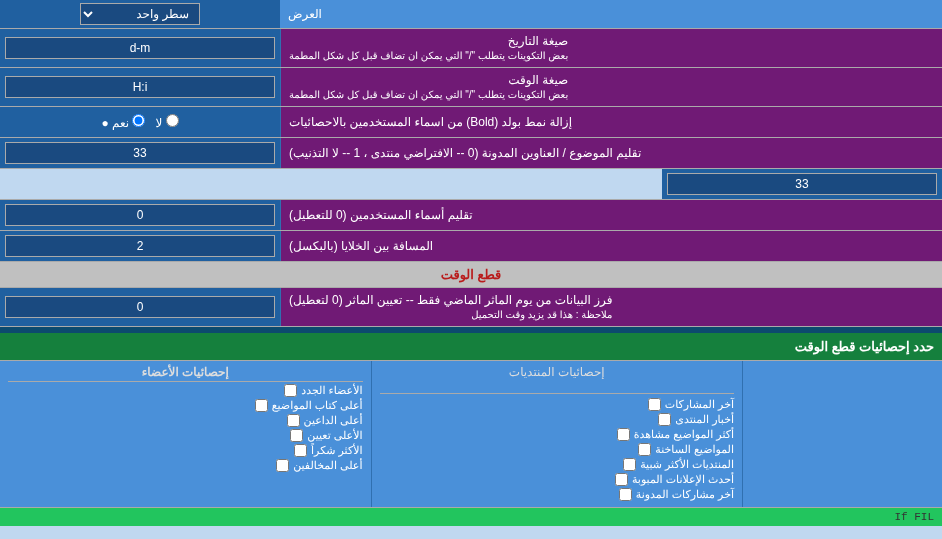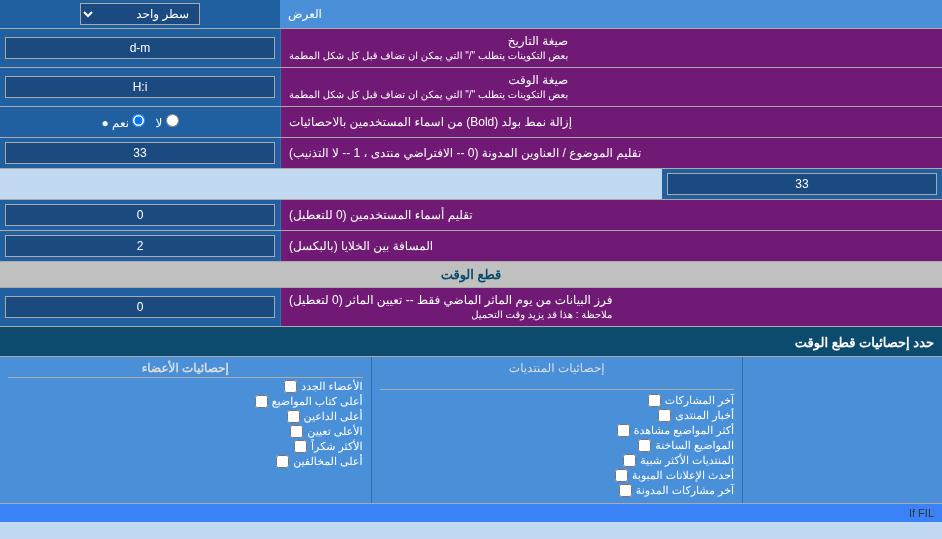--- a/index.html
+++ b/index.html
@@ -47,21 +47,21 @@
       color: white;
       border: 1px solid #aaa;
       padding: 3px 6px;
       text-align: center;
       font-size: 12px;
       height: 22px;
     }
 
     .section-header {
       background: #c0c0c0;
-      color: #0c4a6e;
+      color: #b91c1c;
       font-weight: bold;
       text-align: center;
       padding: 5px;
       border-bottom: 1px solid #aaa;
       font-size: 13px;
     }
 
     .radio-cell {
       width: 280px;
       background: #2060a0;
@@ -224,21 +224,21 @@
     <span>
       فرز البيانات من يوم الماثر الماضي فقط -- تعيين الماثر (0 لتعطيل)<br>
       <small>ملاحظة : هذا قد يزيد وقت التحميل</small>
     </span>
   </div>
   <div class="input-cell">
     <input type="text" value="0" style="">
   </div>
 </div>
 
-<div style="background:#0c4a6e; color:white; font-weight:bold; text-align:right; padding:6px 8px; font-size:13px; border-top:2px solid #0c4a6e; border-bottom:1px solid #aaa;">
+<div style="background:#15803d; color:white; font-weight:bold; text-align:right; padding:6px 8px; font-size:13px; border-top:6px solid #0c4a6e; border-bottom:1px solid #aaa;">
   <span>حدد إحصائيات قطع الوقت</span>
 </div>
 
 <div style="background:#4a90d9; display:flex; flex-direction:row; min-height:120px;">
 
   <div style="width:200px; background:#4a90d9; border-left:1px solid #3070b0; padding:4px 6px;"></div>
 
   <div style="flex:1; padding:4px 8px; border-left:1px solid #3070b0;">
     <div style="color:#ddd; font-weight:normal; text-align:center; border-bottom:1px solid #aaa; padding-bottom:14px; margin-bottom:4px; font-size:12px;">
       <span>إحصائيات المنتديات</span>
@@ -297,15 +297,15 @@
       <span>الأكثر شكراً</span>
       <input type="checkbox" style="">
     </div>
     <div class="checkbox-item">
       <span>أعلى المخالفين</span>
       <input type="checkbox" style="">
     </div>
   </div>
 </div>
 
-<div style="background:#3b82f6; padding:3px 8px; font-size:11px; color:#333; border-top:1px solid #aaa;">
+<div style="background:#22c55e; padding:3px 8px; font-size:11px; color:#333; border-top:1px solid #aaa;font-family:Liberation Mono, monospace;">
   <span>If FIL</span>
 </div>
 
 </body></html>

